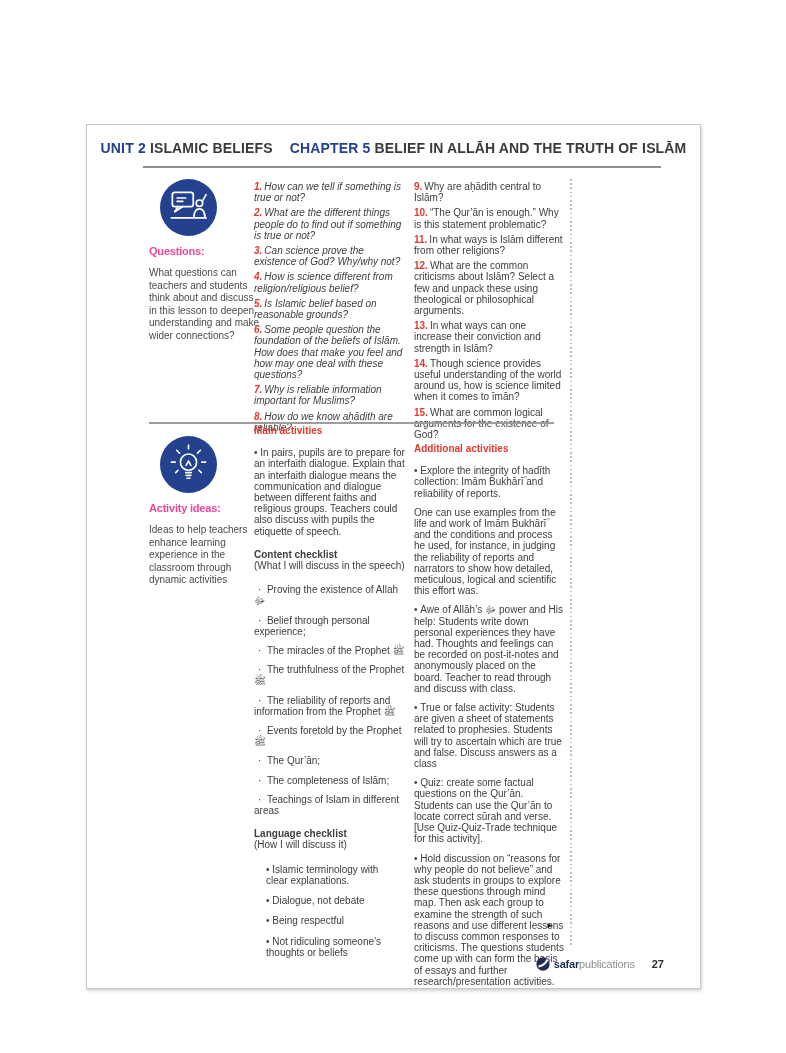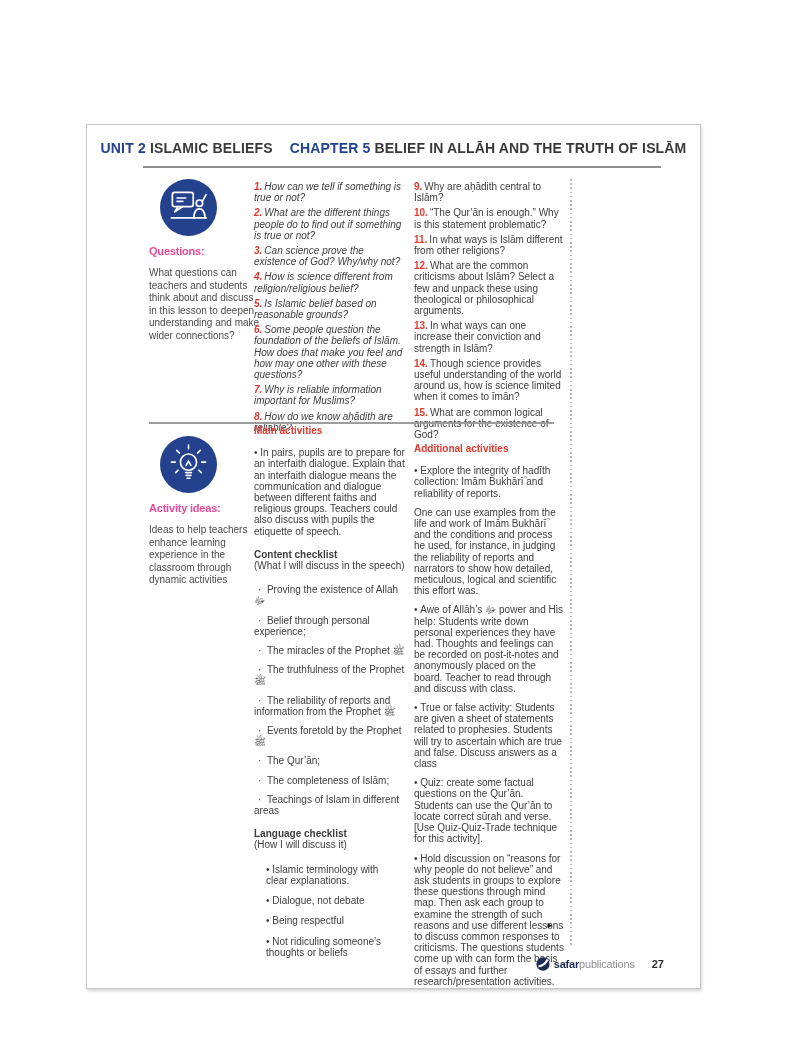--- a/index.html
+++ b/index.html
@@ -96,21 +96,21 @@
       <h2 class="sb-head">Questions:</h2>
       <p class="sb-desc">What questions can teachers and students think about and discuss in this lesson to deepen understanding and make wider connections?</p>
     </div>
 
     <div class="col q-col1">
       <p class="q-item"><span class="q-num">1.</span><span>How can we tell if something is true or not?</span></p>
       <p class="q-item"><span class="q-num">2.</span><span>What are the different things people do to find out if something is true or not?</span></p>
       <p class="q-item"><span class="q-num">3.</span><span>Can science prove the existence of God? Why/why not?</span></p>
       <p class="q-item"><span class="q-num">4.</span><span>How is science different from religion/religious belief?</span></p>
       <p class="q-item"><span class="q-num">5.</span><span>Is Islamic belief based on reasonable grounds?</span></p>
-      <p class="q-item"><span class="q-num">6.</span><span>Some people question the foundation of the beliefs of Islām. How does that make you feel and how may one other with these questions?</span></p>
+      <p class="q-item"><span class="q-num">6.</span><span>Some people question the foundation of the beliefs of Islām. How does that make you feel and how may one deal with these questions?</span></p>
       <p class="q-item"><span class="q-num">7.</span><span>Why is reliable information important for Muslims?</span></p>
       <p class="q-item"><span class="q-num">8.</span><span>How do we know aḥādith are reliable?</span></p>
     </div>
 
     <div class="col q-col2">
       <p class="q-item"><span class="q-num">9.</span><span>Why are aḥādith central to Islām?</span></p>
       <p class="q-item"><span class="q-num">10.</span><span>“The Qur’ān is enough.” Why is this statement problematic?</span></p>
       <p class="q-item"><span class="q-num">11.</span><span>In what ways is Islām different from other religions?</span></p>
       <p class="q-item"><span class="q-num">12.</span><span>What are the common criticisms about Islām? Select a few and unpack these using theological or philosophical arguments.</span></p>
       <p class="q-item"><span class="q-num">13.</span><span>In what ways can one increase their conviction and strength in Islām?</span></p>

